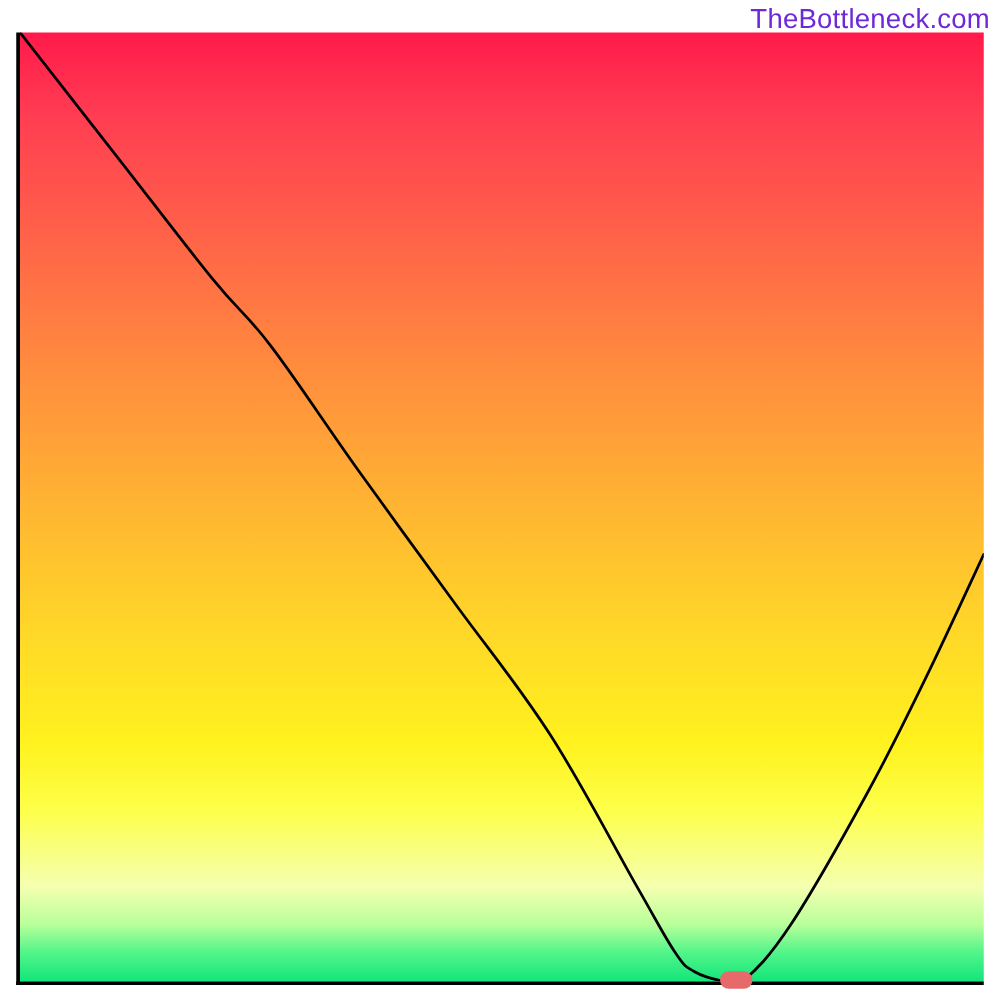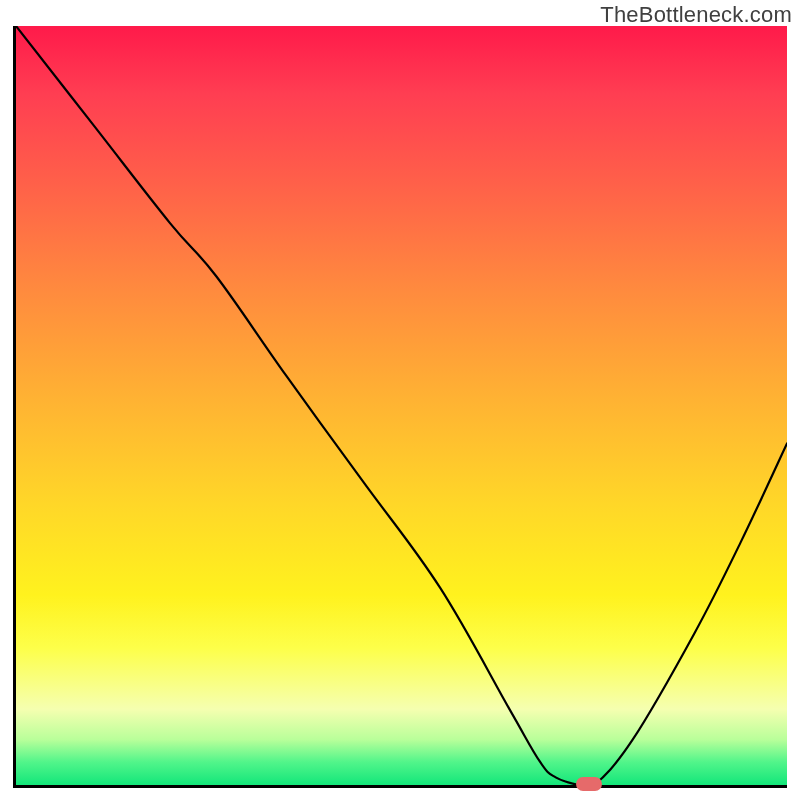--- a/index.html
+++ b/index.html
@@ -9,21 +9,21 @@
     width: 800px;
     height: 800px;
   }
   .watermark {
     position: absolute;
     top: 2px;
     right: 8px;
     font-family: Arial, Helvetica, sans-serif;
     font-size: 22px;
     font-weight: 500;
-    color: #404040;
+    color: #6d28d9;
     letter-spacing: 0.2px;
   }
   .plot-frame {
     position: absolute;
     left: 13px;
     top: 26px;
     width: 774px;
     height: 762px;
     border-left: 3px solid #000;
     border-bottom: 3px solid #000;

